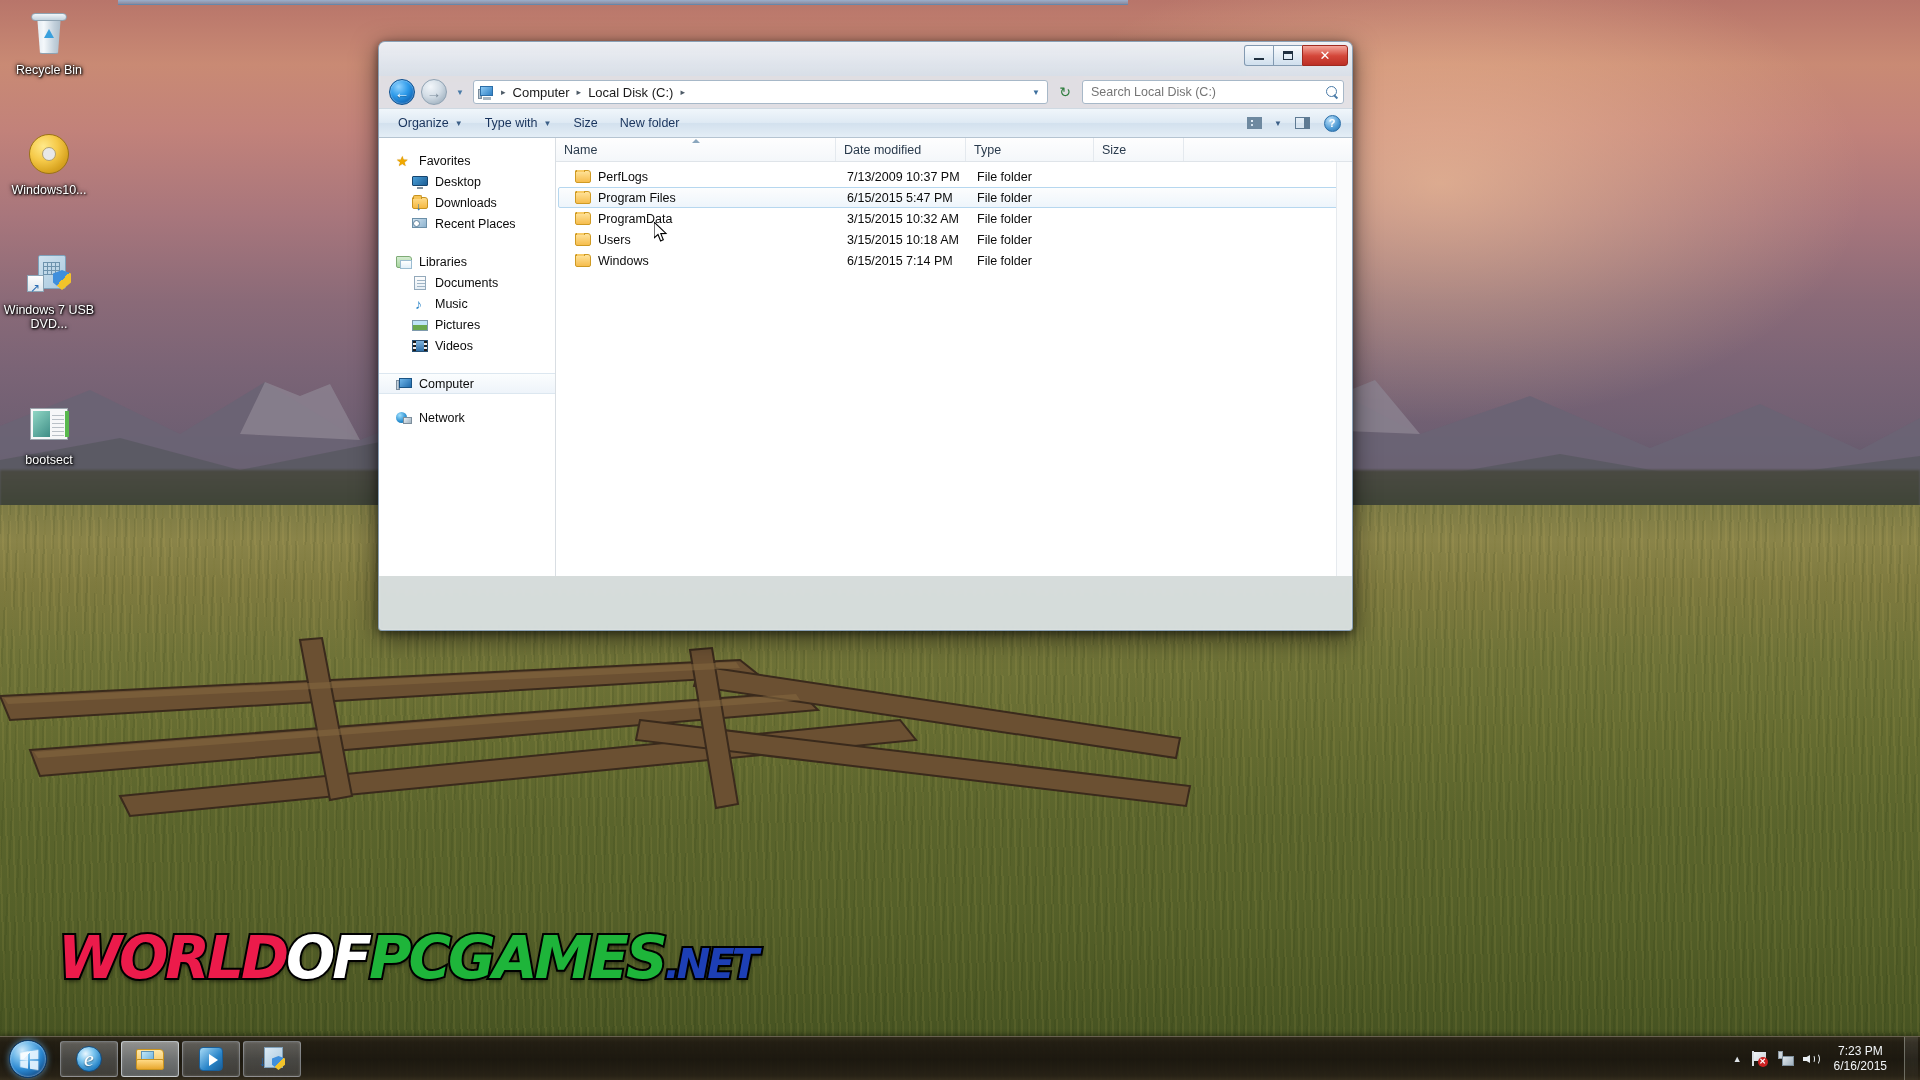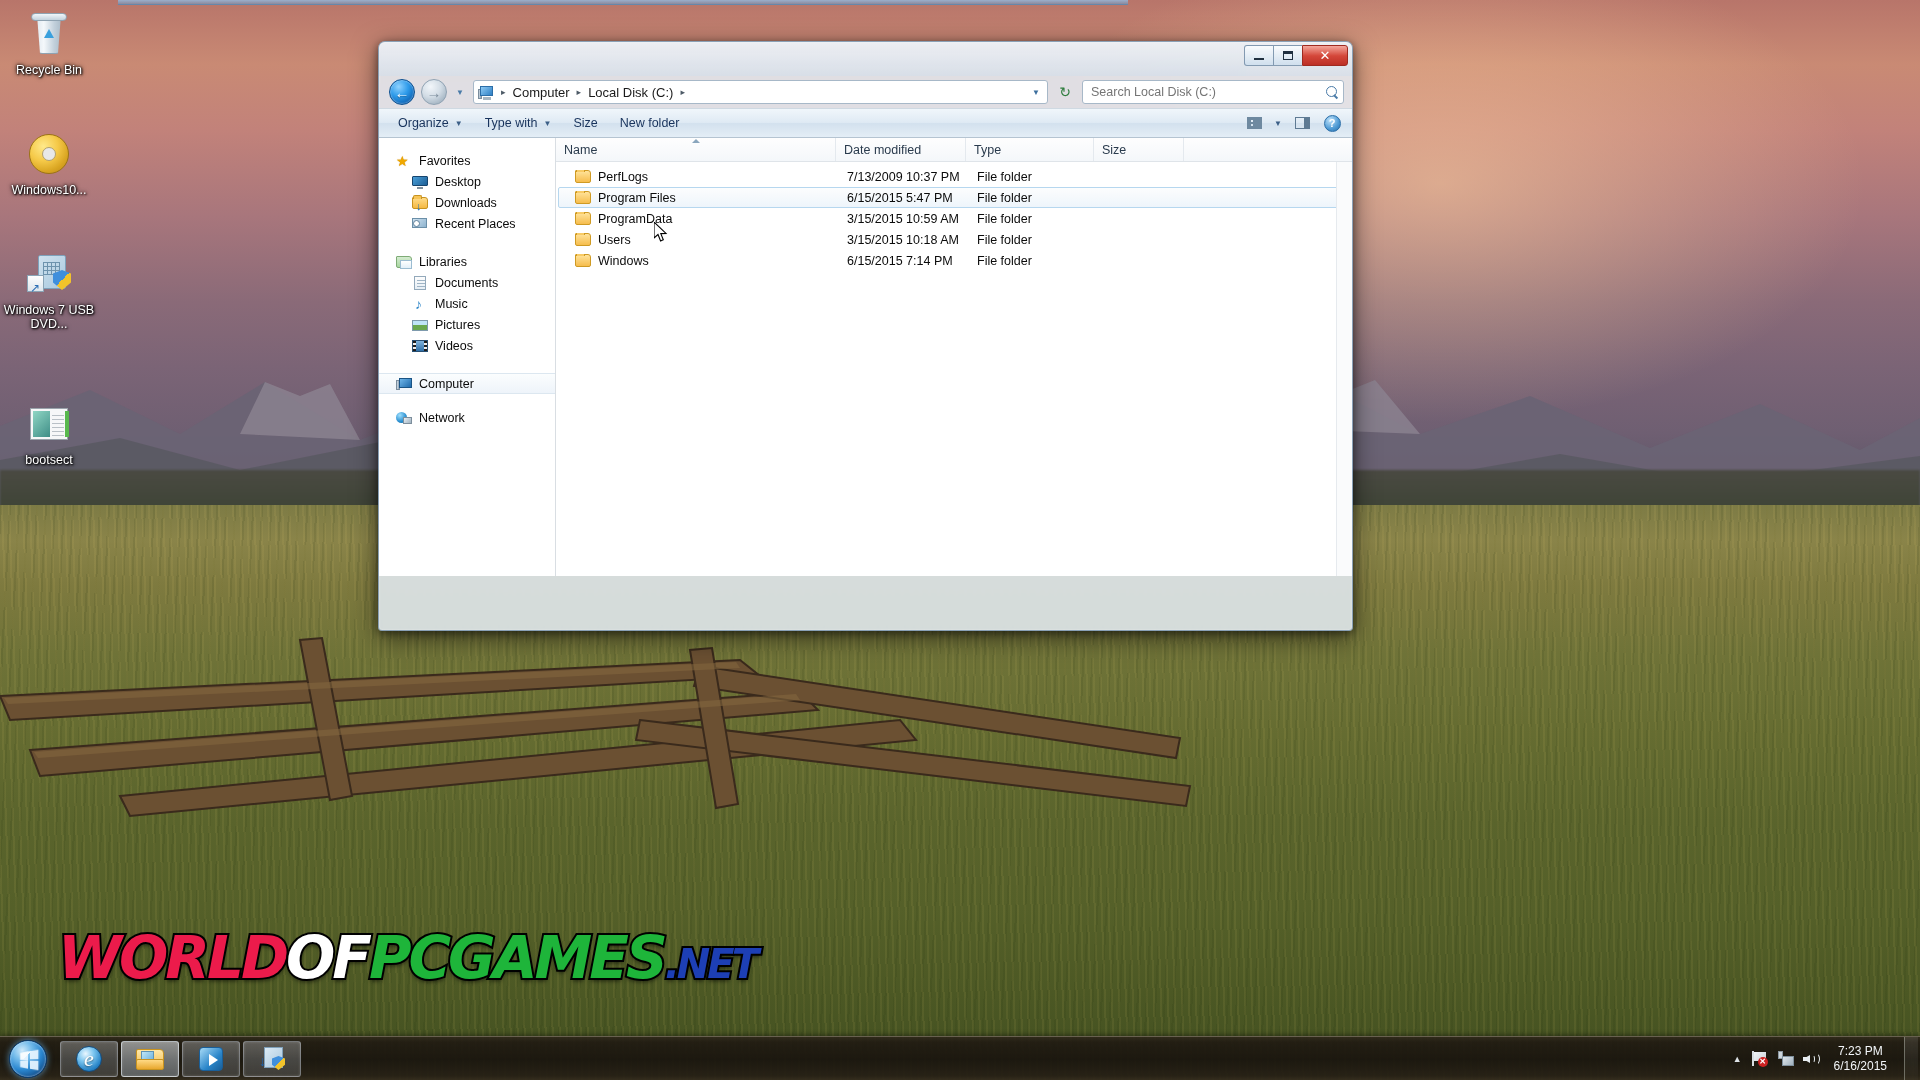--- a/index.html
+++ b/index.html
@@ -910,21 +910,21 @@
             <div class="cell c-date">6/15/2015 5:47 PM</div>
             <div class="cell c-type">File folder</div>
             <div class="cell c-size"></div>
           </div>
 
           <div class="row">
             <div class="cell c-name">
               <span class="rowfolder"></span>
               <span>ProgramData</span>
             </div>
-            <div class="cell c-date">3/15/2015 10:59 AM</div>
+            <div class="cell c-date">3/15/2015 10:32 AM</div>
             <div class="cell c-type">File folder</div>
             <div class="cell c-size"></div>
           </div>
 
           <div class="row">
             <div class="cell c-name">
               <span class="rowfolder"></span>
               <span>Users</span>
             </div>
             <div class="cell c-date">3/15/2015 10:18 AM</div>

